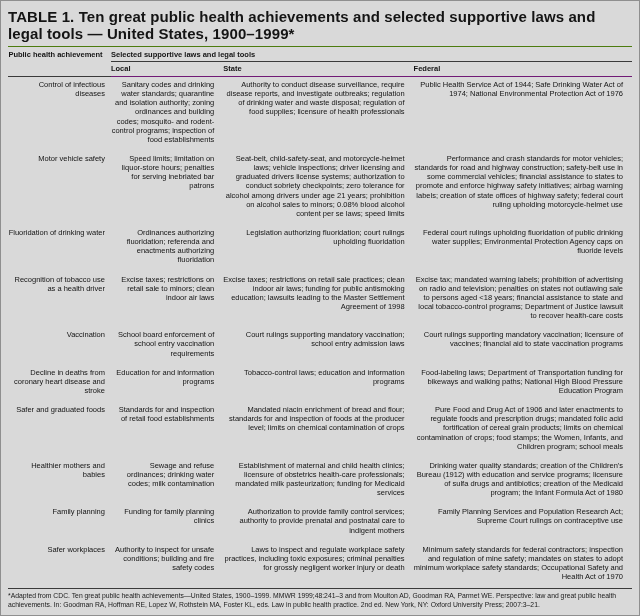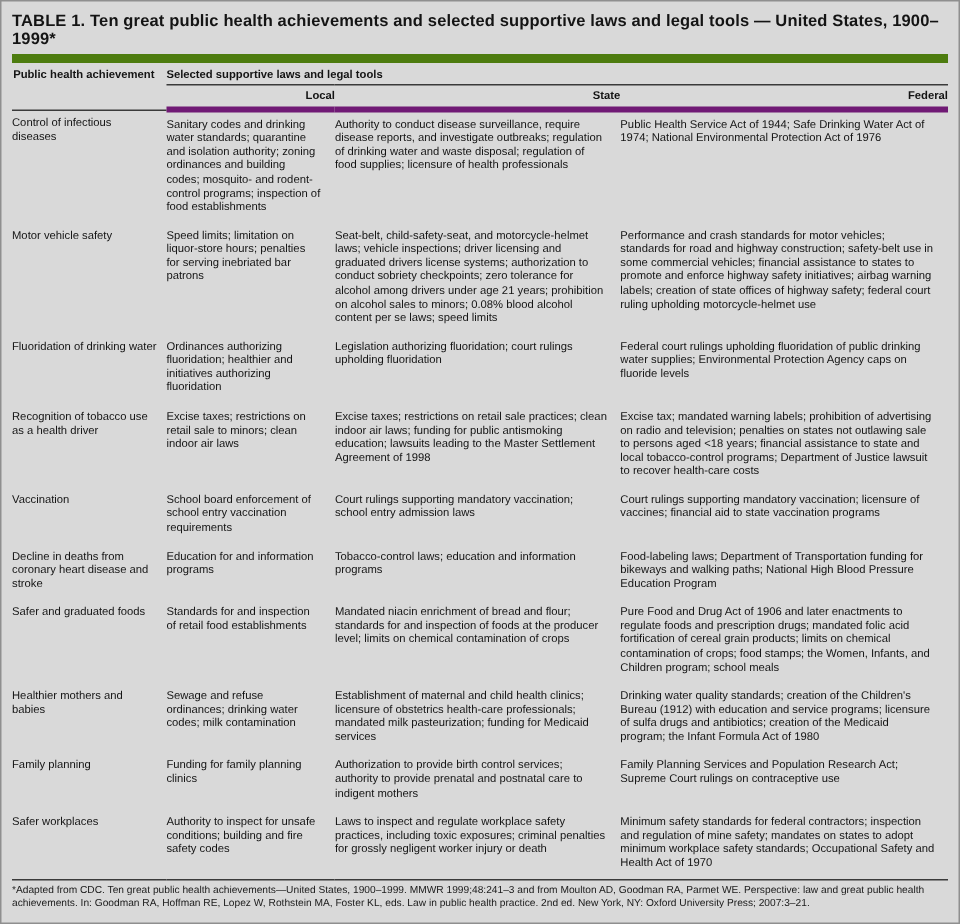--- a/index.html
+++ b/index.html
@@ -10,61 +10,62 @@
     color: #141414;
     overflow: hidden;
   }
   .page {
     width: 640px; height: 616px;
     border: 1px solid #8f8f8f;
     background: #d9d9d9;
     padding: 4px 7px 4px 7px;
   }
   .title {
-    font-size: 11px;
+    font-size: 15px;
     font-weight: bold;
     letter-spacing: 0.1px;
     padding: 3px 0 4px 0;
-    border-bottom: 6px solid #4d7c0f;
+    border-bottom: 1px solid #4d7c0f;
   }
   table {
     width: 100%;
     border-collapse: collapse;
     table-layout: fixed;
     border-bottom: 1px solid #3a3a3a;
   }
   col.c1 { width: 16.5%; }
   col.c2 { width: 18%; }
   col.c3 { width: 30.5%; }
   col.c4 { width: 35%; }
   th {
     font-weight: bold;
     font-size: 7.5px;
-    text-align: right;
+    text-align: center;
     vertical-align: top;
   }
   th.achv-head {
     padding: 3px 8px 2px 0;
     border-bottom: 1px solid #3a3a3a;
   }
   th.group-head {
     text-align: left;
     padding: 3px 0 2px 0;
     border-bottom: 1px solid #3a3a3a;
   }
   th.sub-head {
-    text-align: right;
+    text-align: left;
     padding: 2px 0 3px 0;
-    border-bottom: 4px solid #701a75;
+    border-bottom: 1px solid #701a75;
   }
   td {
     font-size: 7.5px;
     line-height: 1.22;
     vertical-align: top;
     padding: 3px 9px 7px 0;
+    text-align: right;
   }
   td.achv { padding-right: 6px; }
   .footnote {
     font-size: 6.8px;
     line-height: 1.3;
     padding-top: 3px;
     color: #1a1a1a;
   }
 </style>
 </head>
@@ -100,21 +101,21 @@
         <td>Public Health Service Act of 1944; Safe Drinking Water Act of 1974; National Environmental Protection Act of 1976</td>
       </tr>
       <tr>
         <td class="achv">Motor vehicle safety</td>
         <td>Speed limits; limitation on liquor-store hours; penalties for serving inebriated bar patrons</td>
         <td>Seat-belt, child-safety-seat, and motorcycle-helmet laws; vehicle inspections; driver licensing and graduated drivers license systems; authorization to conduct sobriety checkpoints; zero tolerance for alcohol among drivers under age 21 years; prohibition on alcohol sales to minors; 0.08% blood alcohol content per se laws; speed limits</td>
         <td>Performance and crash standards for motor vehicles; standards for road and highway construction; safety-belt use in some commercial vehicles; financial assistance to states to promote and enforce highway safety initiatives; airbag warning labels; creation of state offices of highway safety; federal court ruling upholding motorcycle-helmet use</td>
       </tr>
       <tr>
         <td class="achv">Fluoridation of drinking water</td>
-        <td>Ordinances authorizing fluoridation; healthier and initiatives authorizing fluoridation</td>
+        <td>Ordinances authorizing fluoridation; referenda and enactments authorizing fluoridation</td>
         <td>Legislation authorizing fluoridation; court rulings upholding fluoridation</td>
         <td>Federal court rulings upholding fluoridation of public drinking water supplies; Environmental Protection Agency caps on fluoride levels</td>
       </tr>
       <tr>
         <td class="achv">Recognition of tobacco use as a health driver</td>
         <td>Excise taxes; restrictions on retail sale to minors; clean indoor air laws</td>
         <td>Excise taxes; restrictions on retail sale practices; clean indoor air laws; funding for public antismoking education; lawsuits leading to the Master Settlement Agreement of 1998</td>
         <td>Excise tax; mandated warning labels; prohibition of advertising on radio and television; penalties on states not outlawing sale to persons aged &lt;18 years; financial assistance to state and local tobacco-control programs; Department of Justice lawsuit to recover health-care costs</td>
       </tr>
       <tr>
@@ -137,21 +138,21 @@
       </tr>
       <tr>
         <td class="achv">Healthier mothers and babies</td>
         <td>Sewage and refuse ordinances; drinking water codes; milk contamination</td>
         <td>Establishment of maternal and child health clinics; licensure of obstetrics health-care professionals; mandated milk pasteurization; funding for Medicaid services</td>
         <td>Drinking water quality standards; creation of the Children's Bureau (1912) with education and service programs; licensure of sulfa drugs and antibiotics; creation of the Medicaid program; the Infant Formula Act of 1980</td>
       </tr>
       <tr>
         <td class="achv">Family planning</td>
         <td>Funding for family planning clinics</td>
-        <td>Authorization to provide birth control services; authority to provide prenatal and postnatal care to indigent mothers</td>
+        <td>Authorization to provide family control services; authority to provide prenatal and postnatal care to indigent mothers</td>
         <td>Family Planning Services and Population Research Act; Supreme Court rulings on contraceptive use</td>
       </tr>
       <tr>
         <td class="achv">Safer workplaces</td>
         <td>Authority to inspect for unsafe conditions; building and fire safety codes</td>
         <td>Laws to inspect and regulate workplace safety practices, including toxic exposures; criminal penalties for grossly negligent worker injury or death</td>
         <td>Minimum safety standards for federal contractors; inspection and regulation of mine safety; mandates on states to adopt minimum workplace safety standards; Occupational Safety and Health Act of 1970</td>
       </tr>
     </tbody>
   </table>

